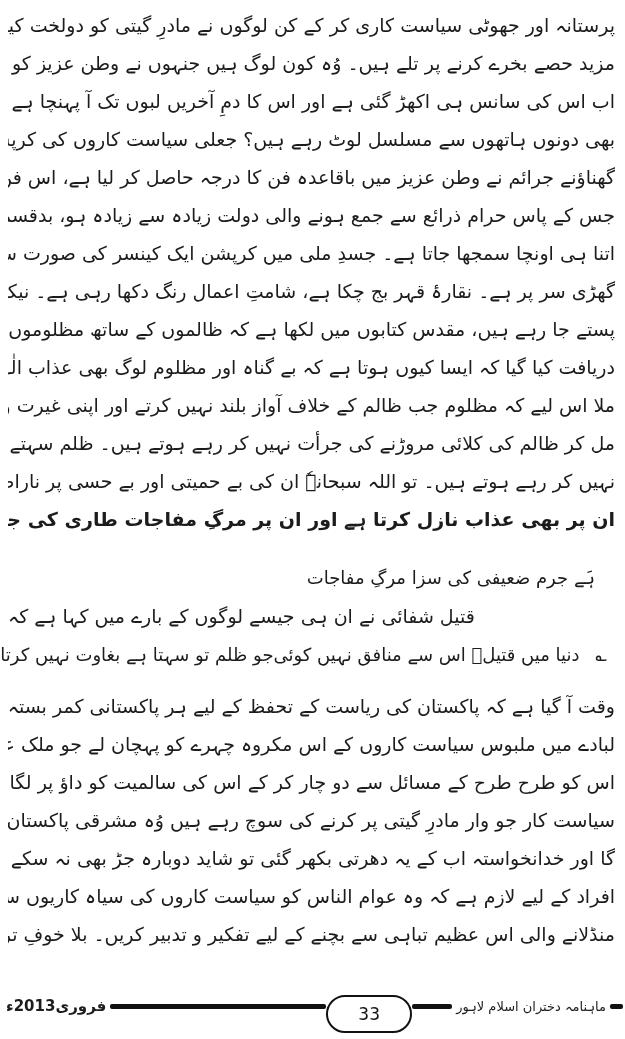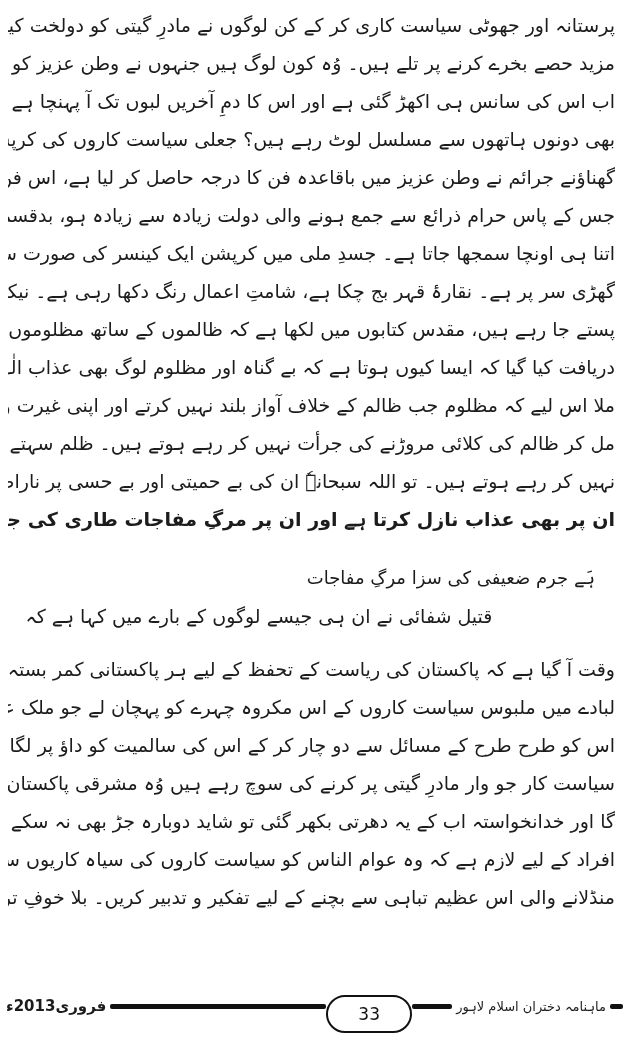--- a/index.html
+++ b/index.html
@@ -52,21 +52,21 @@
     padding-right: 8px;
     padding-left: 92px;
   }
   .verse-mark {
     font-size: 20px;
     margin-left: 10px;
   }
   .poet-intro {
     font-size: 19px;
     line-height: 40px;
-    text-align: center;
+    text-align: left;
     padding-right: 105px;
     white-space: nowrap;
   }
   .para-2 {
     margin-top: 14px;
   }
   .page-footer {
     position: absolute;
     left: 0;
     right: 0;
@@ -135,20 +135,25 @@
       <div class="tline para-end">ان پر بھی عذاب نازل کرتا ہے اور ان پر مرگِ مفاجات طاری کی جاتی ہے۔</div>
     </div>
 
     <div class="couplet couplet-1">
       <span>ہَے جرم ضعیفی کی سزا مرگِ مفاجات</span>
     </div>
 
     <div class="poet-intro">قتیل شفائی نے ان ہی جیسے لوگوں کے بارے میں کہا ہے کہ</div>
 
     <div class="couplet couplet-2">
+      <span>
+        <span class="verse-mark">؎</span>
+        <span>دنیا میں قتیلؔ اس سے منافق نہیں کوئی</span>
+      </span>
+      <span>جو ظلم تو سہتا ہے بغاوت نہیں کرتا</span>
     </div>
 
     <div class="para-2">
       <div class="tline">وقت آ گیا ہے کہ پاکستان کی ریاست کے تحفظ کے لیے ہر پاکستانی کمر بستہ ہو جائے اور سیاست کے</div>
       <div class="tline">لبادے میں ملبوس سیاست کاروں کے اس مکروہ چہرے کو پہچان لے جو ملک عزیز کو بری طرح لُوٹ رہے ہیں اور</div>
       <div class="tline">اس کو طرح طرح کے مسائل سے دو چار کر کے اس کی سالمیت کو داؤ پر لگا رہے ہیں۔ خاکم بدہن اب کے</div>
       <div class="tline">سیاست کار جو وار مادرِ گیتی پر کرنے کی سوچ رہے ہیں وُہ مشرقی پاکستان پر کئے گئے وار سے سو چند زیادہ کاری ہو</div>
       <div class="tline">گا اور خدانخواستہ اب کے یہ دھرتی بکھر گئی تو شاید دوبارہ جڑ بھی نہ سکے۔ ملک عزیز سے محبت کرنے والے باشعور</div>
       <div class="tline">افراد کے لیے لازم ہے کہ وہ عوام الناس کو سیاست کاروں کی سیاہ کاریوں سے آگاہ کر کے ملک و قوم کے سر پر</div>
       <div class="tline">منڈلانے والی اس عظیم تباہی سے بچنے کے لیے تفکیر و تدبیر کریں۔ بلا خوفِ تردید وطن عزیز کی تباہی و بربادی کی</div>

